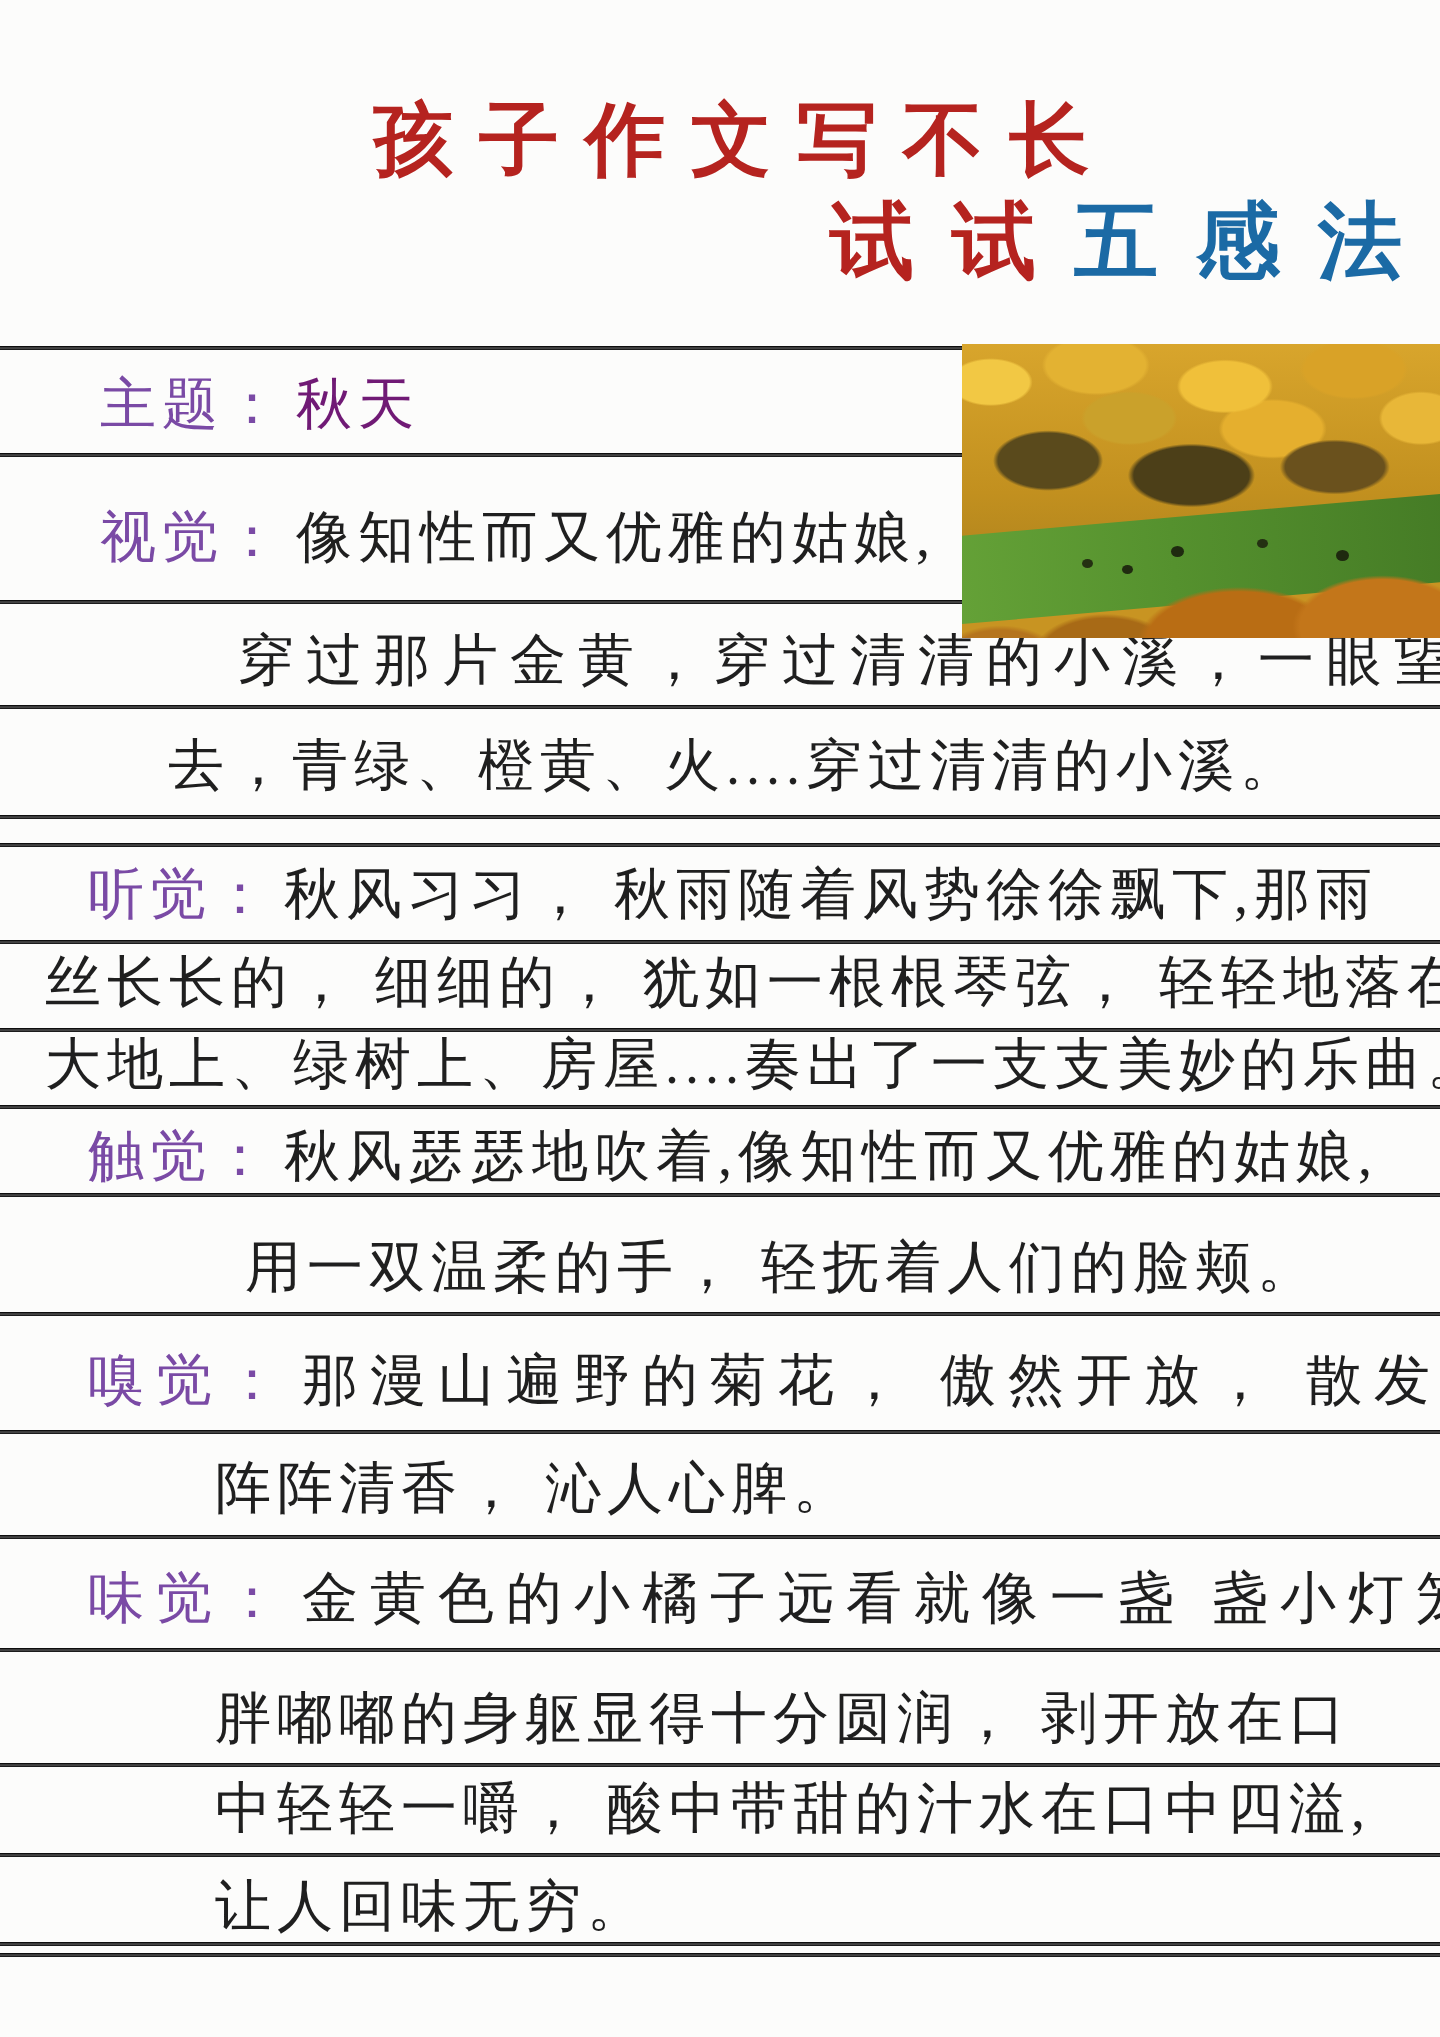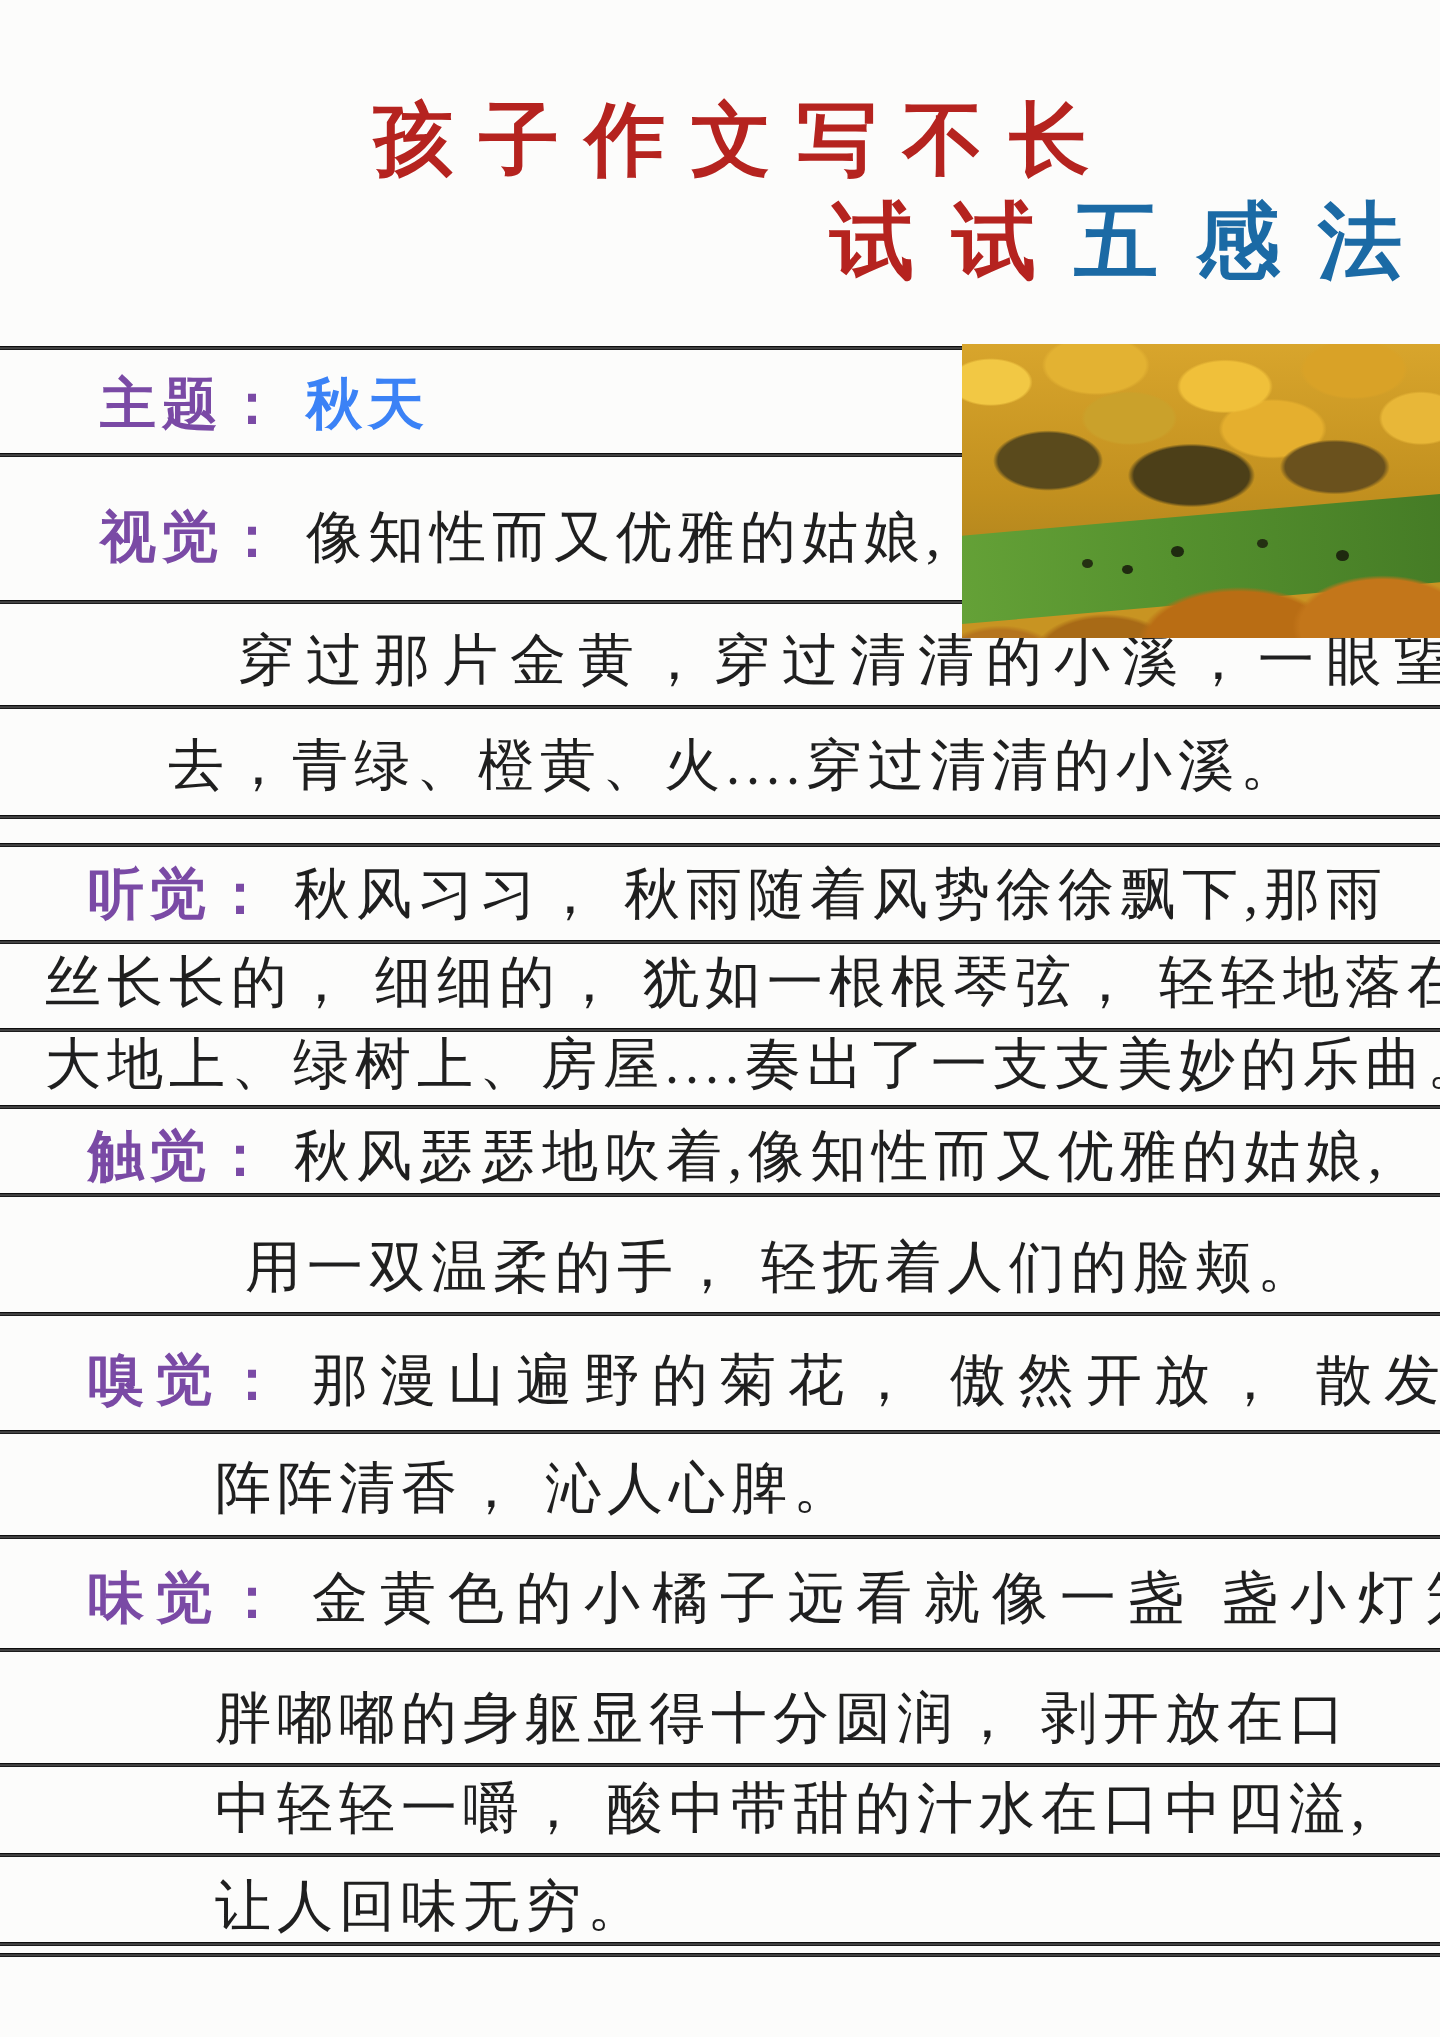--- a/index.html
+++ b/index.html
@@ -28,22 +28,22 @@
   .rule{
     position:absolute;left:0;right:0;height:4px;z-index:1;
     background:linear-gradient(to bottom,#0e0e0e 0 30%,#6b6b6b 45% 55%,#1c1c1c 70% 100%);
   }
   
   .row{
     position:absolute;z-index:2;white-space:nowrap;
     font-size:56px;line-height:1.15;letter-spacing:6px;color:#1f1f1f;
   }
   .row.wide{letter-spacing:12px;}
-  .lab{color:#7a4aa5;font-weight:bold;margin-right:20px;}
-  .topicval{color:#3b82f6;font-weight:bold;}
+  .lab{color:#7a4aa5;font-weight:normal;margin-right:10px;}
+  .topicval{color:#701a75;font-weight:normal;}
   
   .photo{
     position:absolute;left:962px;top:344px;width:478px;height:294px;
     z-index:3;overflow:hidden;background:#c89422;
   }
   .canopy{
     position:absolute;left:0;top:0;right:0;height:72%;
     background:
       radial-gradient(70px 40px at 6% 18%, #f2c844 0 55%, transparent 60%),
       radial-gradient(90px 50px at 28% 10%, #e3b232 0 55%, transparent 60%),

